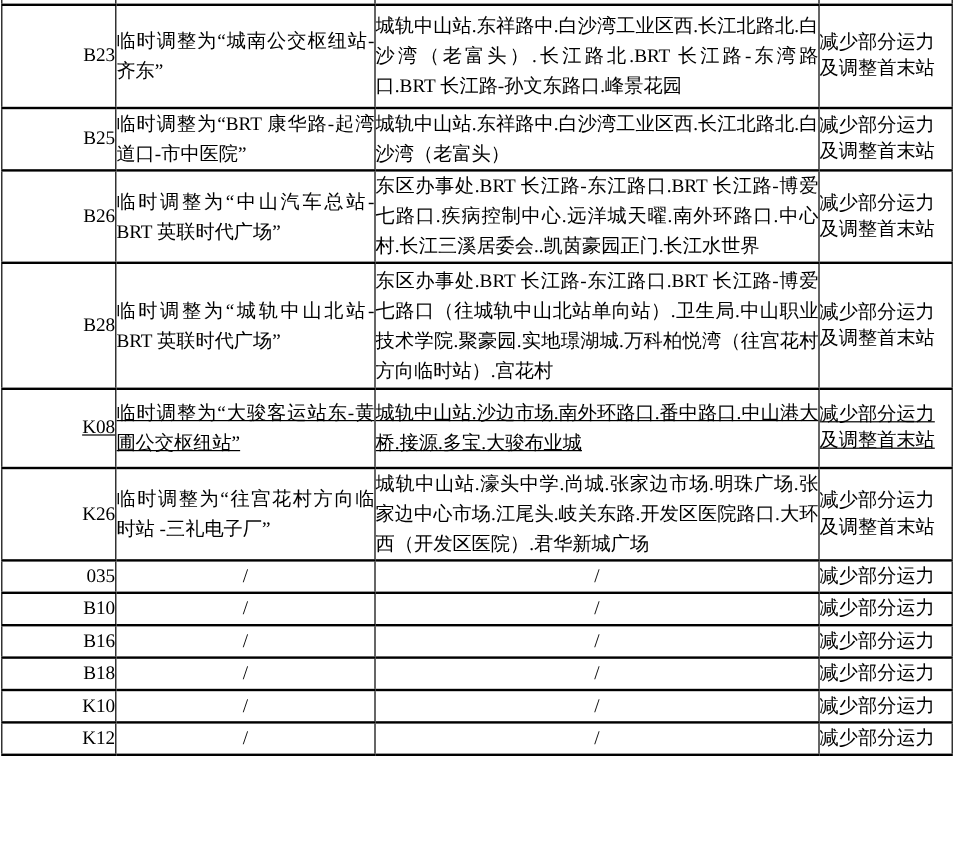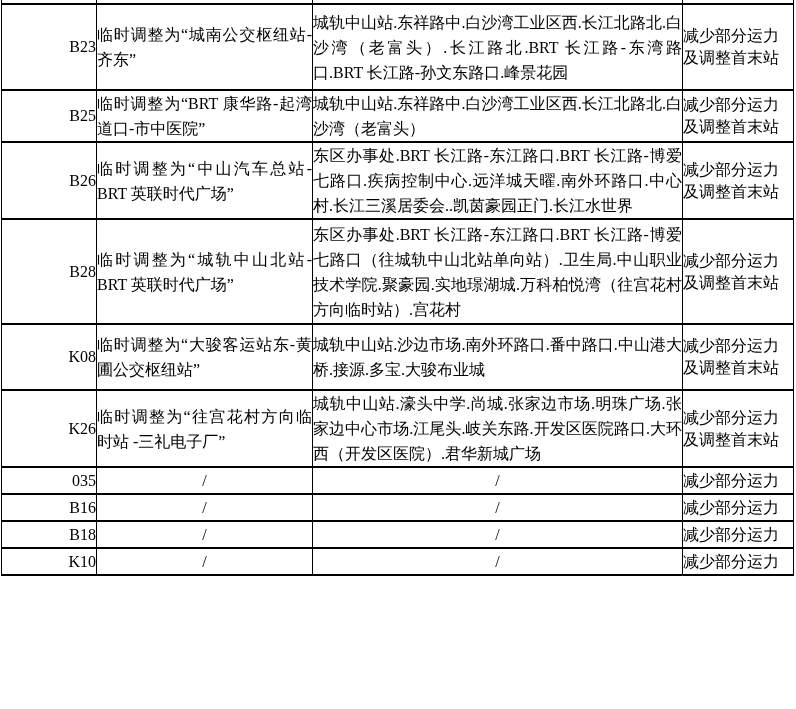--- a/index.html
+++ b/index.html
@@ -47,21 +47,21 @@
   }
   td.c4 {
     padding: 0 3px;
     line-height: 22px;
   }
   td.slash { text-align: center; }
   tr.h86  { height: 86px; }
   tr.h47  { height: 47px; }
   tr.h74  { height: 74px; }
   tr.h105 { height: 105px; }
-  tr.h66  { height: 66px; }
+  tr.h66  { height: 66px; text-decoration: underline; }
   tr.h68  { height: 68px; }
   tr.h25  { height: 25px; }
 </style>
 </head>
 <body>
 
 <div class="page">
   <table class="bus-table">
     <colgroup>
       <col style="width:95px">
@@ -120,20 +120,26 @@
       </tr>
 
       <tr class="h25">
         <td class="c1">035</td>
         <td class="c2 slash">/</td>
         <td class="c3 slash">/</td>
         <td class="c4">减少部分运力</td>
       </tr>
 
 
+      <tr class="h25">
+        <td class="c1">B10</td>
+        <td class="c2 slash">/</td>
+        <td class="c3 slash">/</td>
+        <td class="c4">减少部分运力</td>
+      </tr>
 
       <tr class="h25">
         <td class="c1">B16</td>
         <td class="c2 slash">/</td>
         <td class="c3 slash">/</td>
         <td class="c4">减少部分运力</td>
       </tr>
 
       <tr class="h25">
         <td class="c1">B18</td>
@@ -143,16 +149,22 @@
       </tr>
 
 
       <tr class="h25">
         <td class="c1">K10</td>
         <td class="c2 slash">/</td>
         <td class="c3 slash">/</td>
         <td class="c4">减少部分运力</td>
       </tr>
 
+      <tr class="h25">
+        <td class="c1">K12</td>
+        <td class="c2 slash">/</td>
+        <td class="c3 slash">/</td>
+        <td class="c4">减少部分运力</td>
+      </tr>
 
     </tbody>
   </table>
 </div>
 
 </body></html>

